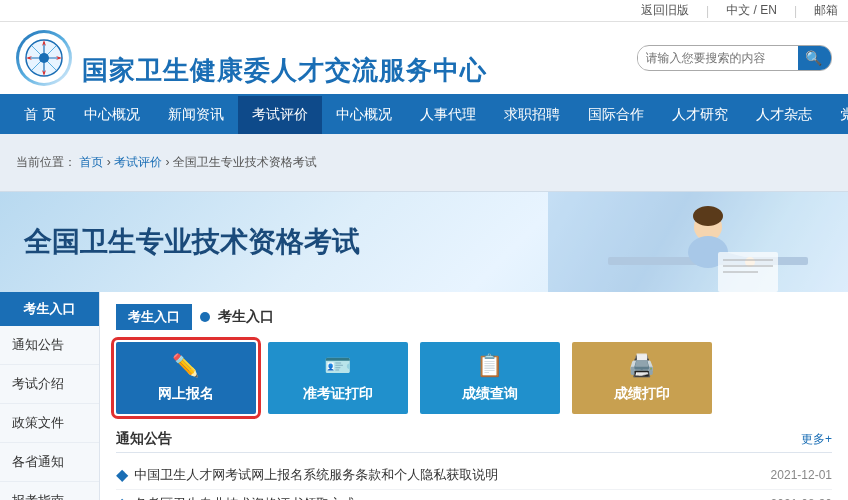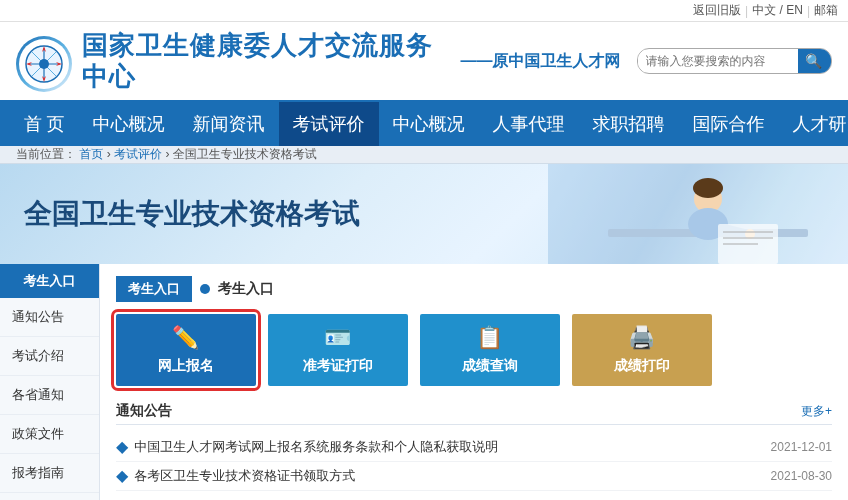--- a/index.html
+++ b/index.html
@@ -1,43 +1,43 @@
 <!DOCTYPE html>
 <html><head>
   <meta charset="utf-8">
   <style>
     * { margin: 0; padding: 0; box-sizing: border-box; }
     body { font-family: 'Microsoft YaHei', Arial, sans-serif; font-size: 13px; background: #f0f4f8; width: 848px; min-height: 500px; overflow-x: hidden; }
 
     
-    .top-bar { background: #fff; display: flex; justify-content: flex-end; align-items: center; padding: 2px 10px; border-bottom: 1px solid #e0e0e0; font-size: 12px; color: #555; gap: 4px; }
+    .top-bar { background: #fff; display: flex; justify-content: flex-end; align-items: center; padding: 2px 10px; border-bottom: 1px solid #e0e0e0; font-size: 12px; color: #555; gap: 17px; }
     .top-bar span { cursor: pointer; }
     .top-bar-divider { color: #ccc; }
 
     
     .header { background: #fff; display: flex; align-items: center; padding: 8px 16px; gap: 16px; border-bottom: 2px solid #1a6eb5; }
     .logo-area { display: flex; align-items: flex-end; gap: 10px; }
     .logo-circle { width: 56px; height: 56px; border-radius: 50%; background: linear-gradient(135deg, #1a6eb5 0%, #5aafe0 50%, #e8f4ff 100%); display: flex; align-items: center; justify-content: center; overflow: hidden; flex-shrink: 0; }
     .logo-inner { width: 50px; height: 50px; border-radius: 50%; background: #fff; display: flex; align-items: center; justify-content: center; }
     .header-titles { display: flex; flex-direction: column; }
     .header-main-title { font-size: 26px; font-weight: bold; color: #1a6eb5; letter-spacing: 1px; line-height: 1.2; }
     .header-sub-title { font-size: 11px; color: #666; margin-top: 2px; }
     .header-slogan { font-size: 16px; color: #1a6eb5; margin-left: 10px; font-weight: bold; white-space: nowrap; align-self: center; }
     .header-right { margin-left: auto; display: flex; align-items: center; }
     .search-box { display: flex; align-items: center; border: 1px solid #aaa; border-radius: 12px; overflow: hidden; }
     .search-input { border: none; outline: none; padding: 4px 8px; font-size: 12px; width: 160px; color: #999; }
     .search-btn { background: #1a6eb5; border: none; color: #fff; padding: 4px 8px; cursor: pointer; font-size: 14px; }
 
     
     .nav { background: #1a6eb5; display: flex; align-items: center; padding: 0 10px; }
-    .nav-item { color: #fff; padding: 10px 14px; cursor: pointer; font-size: 18px; white-space: nowrap; font-family: Liberation Serif, serif; }
+    .nav-item { color: #fff; padding: 10px 14px; cursor: pointer; font-size: 14px; white-space: nowrap; }
     .nav-item.active { background: #0e4a8a; }
 
     
-    .breadcrumb { background: #e8eef5; padding: 0 16px; font-size: 12px; color: #555; border-bottom: 1px solid #d0dce8; }
+    .breadcrumb { background: #e8eef5; padding: 20px 16px; font-size: 12px; color: #555; border-bottom: 1px solid #d0dce8; }
     .breadcrumb a { color: #1a6eb5; text-decoration: none; }
 
     
     .banner { position: relative; background: linear-gradient(135deg, #b8d9f0 0%, #ddeefa 40%, #e8f4ff 60%, #c8e4f5 100%); height: 100px; display: flex; align-items: center; padding: 0 24px; overflow: hidden; }
     .banner-title { font-size: 28px; font-weight: bold; color: #1a4a7a; z-index: 1; }
     .banner-image { position: absolute; right: 0; top: 0; width: 300px; height: 100px; overflow: hidden; }
     .banner-img-placeholder { width: 100%; height: 100%; background: linear-gradient(120deg, #c5dff5 0%, #aecde8 40%, #d0e8f5 70%, #e8f4ff 100%); display: flex; align-items: center; justify-content: center; }
 
     
     .main { display: flex; background: #fff; min-height: 220px; }
@@ -100,21 +100,20 @@
           <polygon points="20,38 22,32 20,34 18,32" fill="#e03030"></polygon>
           <polygon points="2,20 8,18 6,20 8,22" fill="#e03030"></polygon>
           <polygon points="38,20 32,18 34,20 32,22" fill="#e03030"></polygon>
         </svg>
       </div>
     </div>
     <div class="header-titles">
       <div class="header-main-title">国家卫生健康委人才交流服务中心</div>
     </div>
   </div>
-  <div class="header-slogan">——原中国卫生人才网</div>
   <div class="header-right">
     <div class="search-box">
       <input class="search-input" type="text" placeholder="请输入您要搜索的内容" style="">
       <button class="search-btn">🔍</button>
     </div>
   </div>
 </div>
 
 <nav class="nav">
   <div class="nav-item">首  页</div>
@@ -168,22 +167,22 @@
     </div>
   </div>
 </div>
 
 <div class="main">
 
   <div class="sidebar">
     <div class="sidebar-header">考生入口</div>
     <div class="sidebar-item">通知公告</div>
     <div class="sidebar-item">考试介绍</div>
+    <div class="sidebar-item">政策文件</div>
     <div class="sidebar-item">各省通知</div>
-    <div class="sidebar-item">政策文件</div>
     <div class="sidebar-item">报考指南</div>
   </div>
 
   <div class="content">
 
     <div class="section-header">
       <div class="section-tag">考生入口</div>
       <div class="section-dot"></div>
       <div class="section-title">考生入口</div>
     </div>

